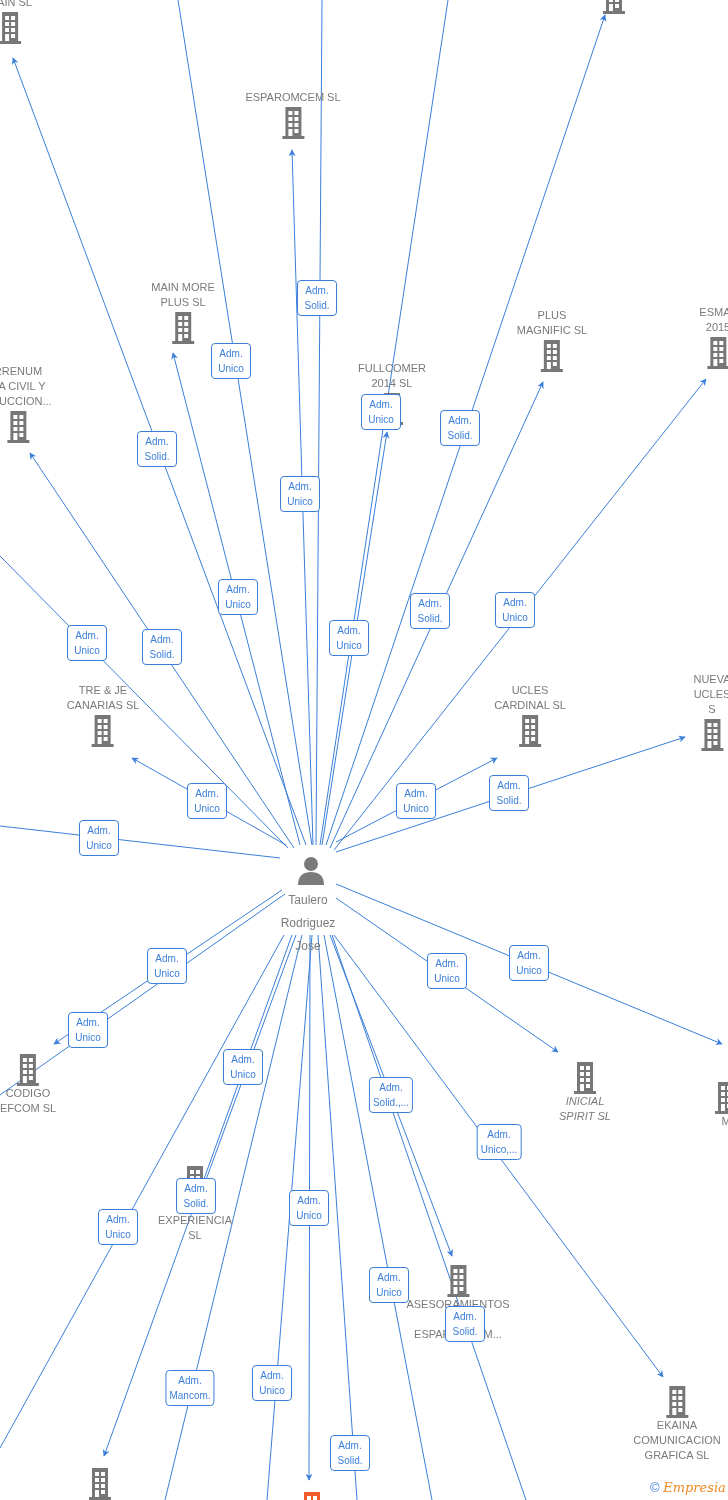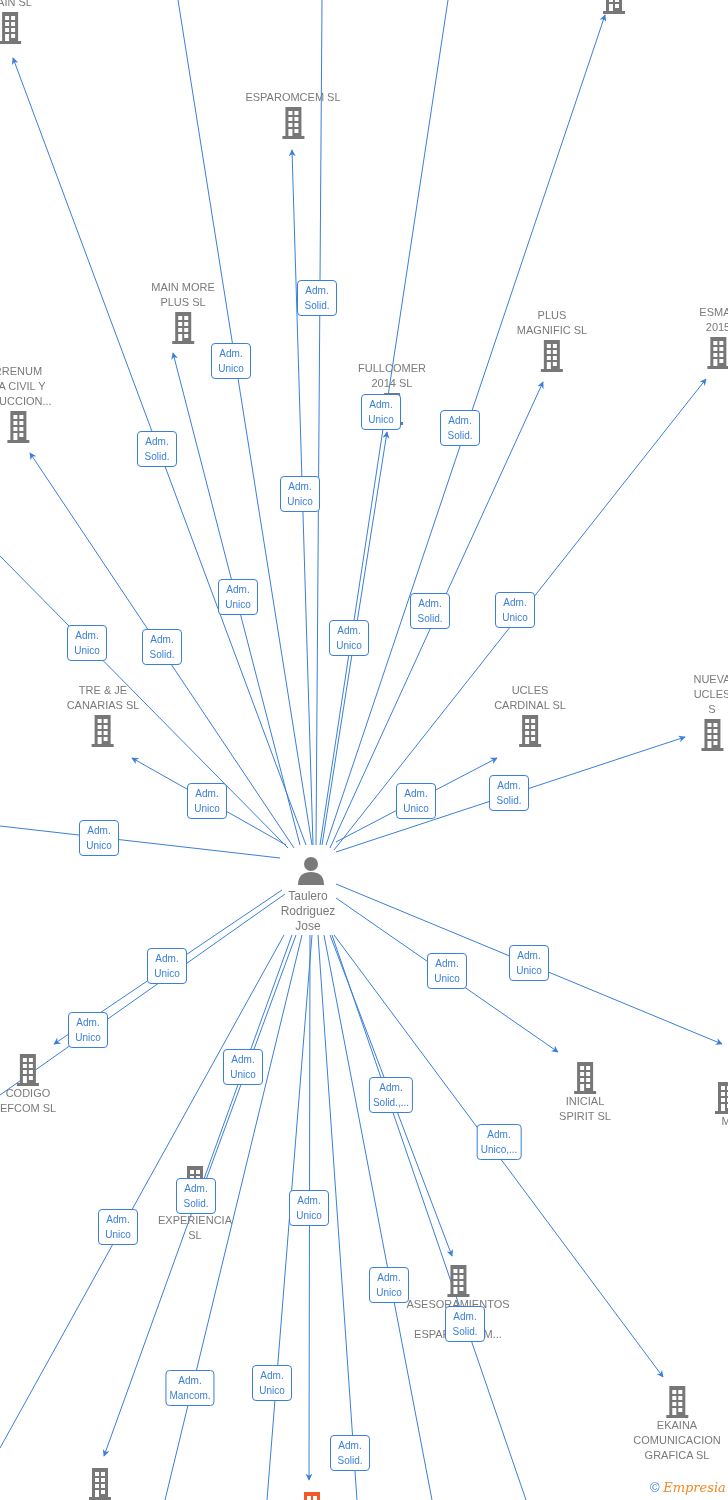--- a/index.html
+++ b/index.html
@@ -3,21 +3,21 @@
 <meta charset="utf-8">
 <style>
   html,body{margin:0;padding:0;background:#fff;}
   body{width:728px;height:1500px;position:relative;overflow:hidden;font-family:"Liberation Sans",sans-serif;}
   #edges{position:absolute;left:0;top:0;width:728px;height:1500px;}
   .node{position:absolute;text-align:center;color:#7a7a7a;font-size:11px;line-height:15px;white-space:pre-line;transform:translateX(-50%);}
   .node .name{display:block;}
   .bldg{display:block;margin:0 auto;}
   .lbl{position:absolute;box-sizing:border-box;background:#fff;border:1px solid #3b7fd9;border-radius:4px;color:#3b7fd9;font-size:10px;line-height:15px;text-align:center;padding:2px 3px;white-space:pre-line;transform:translate(-50%,-50%);min-width:40px;cursor:pointer;}
   .person{position:absolute;left:290px;top:855px;width:42px;text-align:center;}
-  .person-name{position:absolute;left:308px;top:889px;transform:translateX(-50%);color:#7a7a7a;font-size:12px;line-height:15px;text-align:center;white-space:pre-line;}
+  .person-name{position:absolute;left:308px;top:889px;transform:translateX(-50%);color:#7a7a7a;font-size:12px;line-height:23px;text-align:center;white-space:pre-line;}
   .copyright{position:absolute;left:650px;top:1480px;font-size:13px;color:#3b7fd9;}
   .copyright .brand{color:#f08a24;font-style:italic;font-family:"DejaVu Serif",serif;font-size:13px;}
 </style>
 </head>
 <body>
 
 <svg id="edges" xmlns="http://www.w3.org/2000/svg">
   <defs>
     <marker id="arrow" viewBox="0 0 10 10" refX="9" refY="5" markerWidth="7" markerHeight="7" orient="auto-start-reverse">
       <path d="M0,0 L10,5 L0,10 L3,5 z" fill="#3b7fd9"></path>
@@ -206,21 +206,21 @@
         <rect x="8" y="6" width="4" height="4" fill="#fff"></rect>
         <rect x="14" y="6" width="4" height="4" fill="#fff"></rect>
         <rect x="8" y="12" width="4" height="4" fill="#fff"></rect>
         <rect x="14" y="12" width="4" height="4" fill="#fff"></rect>
         <rect x="8" y="18" width="4" height="4" fill="#fff"></rect>
         <rect x="14" y="18" width="4" height="4" fill="#fff"></rect>
         <rect x="8" y="24" width="4" height="7" fill="#fff"></rect>
         <rect x="14" y="24" width="4" height="4" fill="#fff"></rect>
       </svg><span class="name">CODIGO
 EFCOM  SL</span></div>
-    <div class="node" style="left: 585px; top: 1060px;"><svg class="bldg" width="26" height="34" viewBox="0 0 26 34">
+    <div class="node" style="left: 585px; top: 1060px; font-style: italic;"><svg class="bldg" width="26" height="34" viewBox="0 0 26 34">
         <rect x="5" y="2" width="16" height="30" fill="#777777"></rect>
         <rect x="2" y="31" width="22" height="3" fill="#777777"></rect>
         <rect x="8" y="6" width="4" height="4" fill="#fff"></rect>
         <rect x="14" y="6" width="4" height="4" fill="#fff"></rect>
         <rect x="8" y="12" width="4" height="4" fill="#fff"></rect>
         <rect x="14" y="12" width="4" height="4" fill="#fff"></rect>
         <rect x="8" y="18" width="4" height="4" fill="#fff"></rect>
         <rect x="14" y="18" width="4" height="4" fill="#fff"></rect>
         <rect x="8" y="24" width="4" height="7" fill="#fff"></rect>
         <rect x="14" y="24" width="4" height="4" fill="#fff"></rect>

